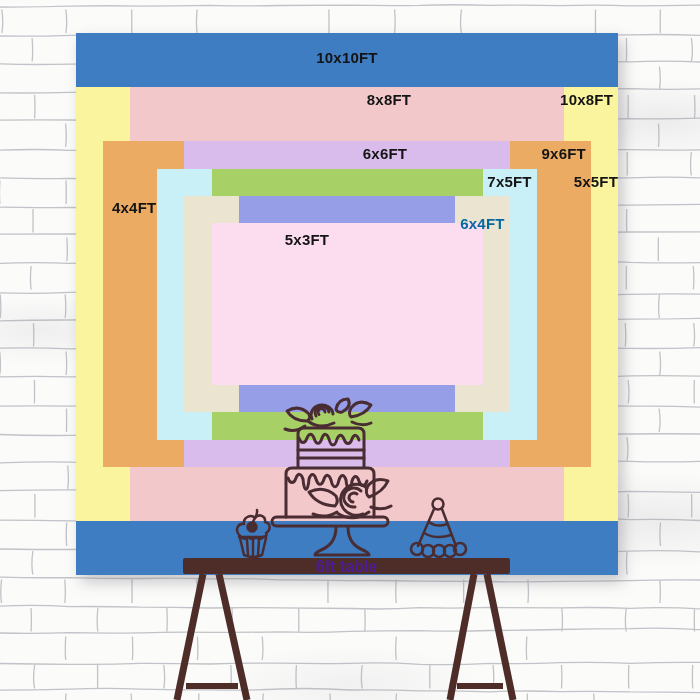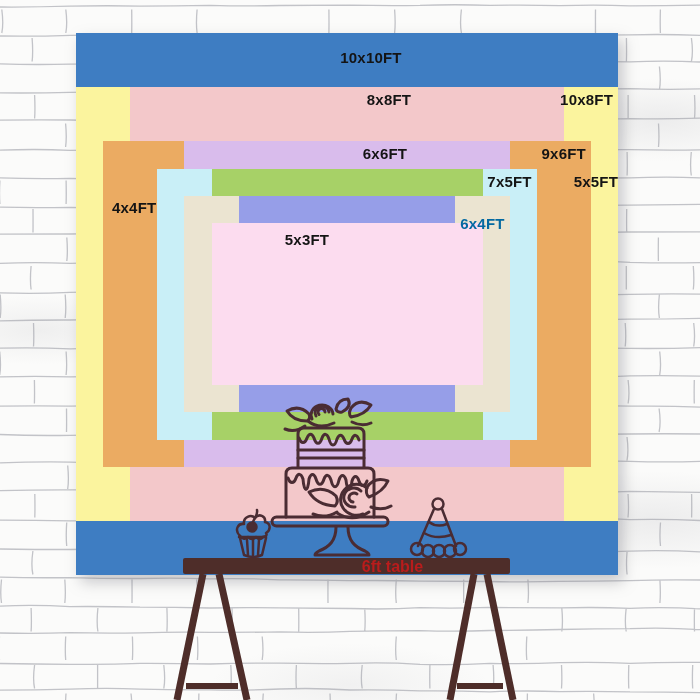--- a/index.html
+++ b/index.html
@@ -45,21 +45,21 @@
 
   <svg id="wall" width="700" height="700">
     <path id="wall-lines" fill="none" stroke-width="1.3" opacity="0.85" d="M0,7.0 q35,0.2 70,-0.8 q35,-0.8 70,-0.1 q35,0.0 70,-0.8 q35,1.1 70,0.2 q35,-0.3 70,-0.4 q35,0.8 70,0.3 q35,-1.3 70,-0.0 q35,-0.8 70,0.3 q35,-1.0 70,0.1 q35,-0.0 70,-0.6 M1.8,9.5 q1.9,14.3 0,23.5 M65.8,9.5 q1.8,14.3 0,23.5 M131.7,9.5 q0.2,14.3 0,23.5 M197.1,9.5 q-1.3,14.3 0,23.5 M328.9,9.5 q0.2,14.3 0,23.5 M394.6,9.5 q1.1,14.3 0,23.5 M461.4,9.5 q-1.7,14.3 0,23.5 M595.5,9.5 q-0.1,14.3 0,23.5 M660.4,9.5 q-0.4,14.3 0,23.5M0,36.0 q35,0.5 70,-0.7 q35,-0.8 70,-0.1 q35,-1.2 70,-0.9 q35,-0.3 70,0.4 q35,0.4 70,0.9 q35,-0.5 70,-0.1 q35,-0.0 70,-0.1 q35,1.0 70,-0.1 q35,-0.2 70,-0.5 q35,-0.8 70,0.5 M32.1,38.0 q1.1,14.3 0,23.5 M363.6,38.0 q0.2,14.3 0,23.5 M428.3,38.0 q-0.6,14.3 0,23.5 M494.6,38.0 q0.7,14.3 0,23.5 M560.1,38.0 q1.8,14.3 0,23.5 M626.4,38.0 q0.3,14.3 0,23.5 M691.4,38.0 q2.0,14.3 0,23.5M0,63.9 q35,1.1 70,0.2 q35,-0.1 70,-0.7 q35,0.9 70,0.8 q35,-0.7 70,-1.0 q35,-1.0 70,0.4 q35,0.6 70,0.3 q35,1.1 70,-0.5 q35,1.0 70,-0.7 q35,-1.4 70,-0.8 q35,-1.4 70,0.1 M132.0,66.5 q-1.8,14.3 0,23.5 M198.0,66.5 q-1.7,14.3 0,23.5 M262.9,66.5 q-0.8,14.3 0,23.5 M394.7,66.5 q-2.0,14.3 0,23.5 M460.3,66.5 q-0.4,14.3 0,23.5 M527.9,66.5 q-0.3,14.3 0,23.5 M595.0,66.5 q-0.2,14.3 0,23.5 M659.4,66.5 q1.7,14.3 0,23.5M0,92.9 q35,0.4 70,-0.5 q35,-0.4 70,-0.8 q35,1.1 70,-0.8 q35,-1.3 70,-0.6 q35,-0.6 70,-0.9 q35,0.3 70,-0.1 q35,-0.4 70,0.1 q35,1.2 70,0.1 q35,-0.2 70,-0.8 q35,1.2 70,0.3 M34.6,95.0 q0.7,14.3 0,23.5 M100.9,95.0 q1.5,14.3 0,23.5 M165.0,95.0 q0.8,14.3 0,23.5 M365.0,95.0 q0.5,14.3 0,23.5 M493.3,95.0 q1.9,14.3 0,23.5 M561.6,95.0 q-0.4,14.3 0,23.5 M628.1,95.0 q0.0,14.3 0,23.5 M694.5,95.0 q0.9,14.3 0,23.5M0,120.1 q35,-0.4 70,-0.1 q35,1.5 70,0.3 q35,-1.0 70,0.4 q35,-1.0 70,-0.6 q35,0.1 70,-0.4 q35,-1.4 70,0.9 q35,0.0 70,-0.9 q35,-0.3 70,-0.6 q35,0.5 70,-0.5 q35,0.7 70,-0.4 M65.6,123.5 q1.3,14.3 0,23.5 M131.4,123.5 q-0.3,14.3 0,23.5 M262.3,123.5 q-1.3,14.3 0,23.5 M329.0,123.5 q-0.4,14.3 0,23.5 M395.3,123.5 q-1.9,14.3 0,23.5 M463.0,123.5 q-0.2,14.3 0,23.5 M529.6,123.5 q-1.6,14.3 0,23.5 M592.9,123.5 q-0.4,14.3 0,23.5 M658.5,123.5 q0.9,14.3 0,23.5M0,150.2 q35,-1.4 70,0.1 q35,-0.7 70,-0.3 q35,-0.8 70,0.5 q35,-0.0 70,-0.5 q35,0.4 70,0.8 q35,1.3 70,-0.2 q35,1.3 70,0.6 q35,-0.3 70,-0.8 q35,-0.9 70,-0.7 q35,0.7 70,0.2 M98.4,152.0 q-0.7,14.3 0,23.5 M166.7,152.0 q0.5,14.3 0,23.5 M296.1,152.0 q0.3,14.3 0,23.5 M363.8,152.0 q1.8,14.3 0,23.5 M428.3,152.0 q-0.7,14.3 0,23.5 M495.3,152.0 q-1.5,14.3 0,23.5 M562.3,152.0 q1.0,14.3 0,23.5 M627.1,152.0 q0.4,14.3 0,23.5 M691.3,152.0 q-1.4,14.3 0,23.5M0,177.8 q35,1.3 70,0.5 q35,1.3 70,-0.1 q35,1.1 70,-0.1 q35,-1.2 70,0.8 q35,-0.5 70,-0.5 q35,-0.8 70,-0.9 q35,-0.4 70,-0.3 q35,1.4 70,0.6 q35,0.3 70,0.1 q35,-1.3 70,-0.1 M-0.1,180.5 q-0.8,14.3 0,23.5 M66.1,180.5 q0.3,14.3 0,23.5 M132.3,180.5 q0.6,14.3 0,23.5 M196.4,180.5 q-2.0,14.3 0,23.5 M263.8,180.5 q-2.0,14.3 0,23.5 M328.4,180.5 q-1.6,14.3 0,23.5 M395.7,180.5 q0.7,14.3 0,23.5 M592.0,180.5 q1.4,14.3 0,23.5M0,207.2 q35,0.8 70,0.1 q35,1.2 70,-1.0 q35,-0.6 70,0.2 q35,-1.3 70,0.3 q35,-0.4 70,-0.4 q35,1.3 70,0.2 q35,-1.1 70,0.4 q35,0.6 70,-1.0 q35,-0.8 70,-0.8 q35,-0.5 70,-0.9 M33.0,209.0 q0.1,14.3 0,23.5 M100.8,209.0 q-1.6,14.3 0,23.5 M163.3,209.0 q-1.4,14.3 0,23.5 M230.3,209.0 q-1.5,14.3 0,23.5 M295.4,209.0 q-0.3,14.3 0,23.5 M364.3,209.0 q-0.2,14.3 0,23.5 M430.6,209.0 q0.7,14.3 0,23.5 M496.0,209.0 q-0.1,14.3 0,23.5 M562.1,209.0 q-1.0,14.3 0,23.5 M626.7,209.0 q-0.2,14.3 0,23.5M0,234.2 q35,-0.0 70,-0.2 q35,-0.8 70,0.6 q35,0.6 70,-0.6 q35,0.7 70,-0.8 q35,-0.1 70,0.5 q35,-1.3 70,-0.2 q35,-0.6 70,-1.0 q35,-0.1 70,0.4 q35,-0.5 70,-0.9 q35,-0.0 70,-0.1 M-1.9,237.5 q1.1,14.3 0,23.5 M66.8,237.5 q1.1,14.3 0,23.5 M133.9,237.5 q1.2,14.3 0,23.5 M263.2,237.5 q-0.5,14.3 0,23.5 M397.5,237.5 q-0.3,14.3 0,23.5 M463.2,237.5 q-1.3,14.3 0,23.5 M594.4,237.5 q-0.6,14.3 0,23.5 M658.4,237.5 q-0.2,14.3 0,23.5M0,263.3 q35,-1.2 70,0.0 q35,-0.8 70,-1.0 q35,1.4 70,0.2 q35,-0.8 70,-0.5 q35,1.3 70,-0.5 q35,0.7 70,0.3 q35,-0.3 70,0.7 q35,-1.2 70,-0.7 q35,-1.5 70,0.5 q35,1.1 70,0.3 M31.1,266.0 q-1.3,14.3 0,23.5 M101.0,266.0 q-1.9,14.3 0,23.5 M163.9,266.0 q0.3,14.3 0,23.5 M229.5,266.0 q-1.0,14.3 0,23.5 M295.4,266.0 q-0.0,14.3 0,23.5 M363.3,266.0 q0.8,14.3 0,23.5 M430.8,266.0 q-0.8,14.3 0,23.5 M561.8,266.0 q-1.9,14.3 0,23.5 M626.3,266.0 q0.0,14.3 0,23.5 M693.3,266.0 q1.1,14.3 0,23.5M0,292.9 q35,1.2 70,-0.5 q35,-1.0 70,0.3 q35,-0.6 70,0.6 q35,-0.5 70,-0.2 q35,-0.8 70,-0.4 q35,1.3 70,0.9 q35,-1.5 70,-0.4 q35,-0.6 70,0.7 q35,1.5 70,0.5 q35,-0.9 70,-0.3 M0.2,294.5 q1.3,14.3 0,23.5 M65.2,294.5 q1.2,14.3 0,23.5 M133.3,294.5 q1.0,14.3 0,23.5 M198.4,294.5 q-1.8,14.3 0,23.5 M395.9,294.5 q-0.2,14.3 0,23.5 M460.6,294.5 q-0.6,14.3 0,23.5 M527.0,294.5 q-1.3,14.3 0,23.5 M592.7,294.5 q-0.9,14.3 0,23.5 M659.4,294.5 q-1.6,14.3 0,23.5M0,320.9 q35,-1.0 70,-0.9 q35,-1.0 70,-0.8 q35,0.3 70,-0.3 q35,0.0 70,-0.8 q35,0.3 70,0.7 q35,1.4 70,-0.2 q35,0.0 70,0.3 q35,-1.1 70,0.8 q35,0.1 70,-0.5 q35,-0.1 70,-0.9 M33.5,323.0 q0.6,14.3 0,23.5 M100.2,323.0 q0.9,14.3 0,23.5 M231.6,323.0 q0.3,14.3 0,23.5 M298.6,323.0 q0.9,14.3 0,23.5 M364.5,323.0 q0.9,14.3 0,23.5 M430.9,323.0 q-2.0,14.3 0,23.5 M495.5,323.0 q1.9,14.3 0,23.5 M625.2,323.0 q1.1,14.3 0,23.5 M693.7,323.0 q1.7,14.3 0,23.5M0,348.2 q35,-0.9 70,0.6 q35,-1.1 70,-0.8 q35,1.0 70,0.6 q35,0.9 70,-0.1 q35,0.1 70,0.4 q35,-1.2 70,0.5 q35,-1.0 70,-0.7 q35,0.9 70,0.3 q35,-1.5 70,-0.6 q35,0.4 70,-0.8 M-0.3,351.5 q1.6,14.3 0,23.5 M66.1,351.5 q1.1,14.3 0,23.5 M131.2,351.5 q-1.5,14.3 0,23.5 M196.7,351.5 q-0.4,14.3 0,23.5 M264.4,351.5 q-2.0,14.3 0,23.5 M331.8,351.5 q-0.6,14.3 0,23.5 M396.6,351.5 q1.5,14.3 0,23.5 M460.6,351.5 q1.9,14.3 0,23.5 M529.3,351.5 q-1.7,14.3 0,23.5 M592.5,351.5 q0.3,14.3 0,23.5 M659.7,351.5 q1.7,14.3 0,23.5M0,376.8 q35,-0.9 70,0.0 q35,-0.3 70,0.6 q35,0.8 70,0.6 q35,0.6 70,-0.8 q35,0.7 70,-0.4 q35,1.3 70,0.3 q35,1.4 70,0.4 q35,1.3 70,-0.6 q35,0.8 70,-1.0 q35,-0.5 70,0.2 M34.4,380.0 q0.3,14.3 0,23.5 M97.6,380.0 q-1.4,14.3 0,23.5 M165.6,380.0 q0.8,14.3 0,23.5 M231.9,380.0 q0.8,14.3 0,23.5 M298.4,380.0 q0.0,14.3 0,23.5 M429.3,380.0 q-1.3,14.3 0,23.5 M561.8,380.0 q0.1,14.3 0,23.5 M628.1,380.0 q1.7,14.3 0,23.5 M694.3,380.0 q-0.3,14.3 0,23.5M0,406.2 q35,-0.7 70,-0.1 q35,-1.0 70,-0.0 q35,-0.3 70,-0.1 q35,1.3 70,0.5 q35,1.3 70,-0.9 q35,1.0 70,0.9 q35,-1.0 70,-0.8 q35,-1.5 70,0.6 q35,-1.4 70,-0.1 q35,-0.6 70,0.9 M-1.6,408.5 q-0.7,14.3 0,23.5 M66.5,408.5 q0.2,14.3 0,23.5 M131.1,408.5 q-1.8,14.3 0,23.5 M198.0,408.5 q-1.0,14.3 0,23.5 M264.7,408.5 q0.2,14.3 0,23.5 M329.0,408.5 q-0.5,14.3 0,23.5 M396.5,408.5 q-1.4,14.3 0,23.5 M460.9,408.5 q-0.9,14.3 0,23.5 M592.7,408.5 q-0.1,14.3 0,23.5 M659.1,408.5 q2.0,14.3 0,23.5M0,434.5 q35,1.4 70,0.8 q35,-1.1 70,0.4 q35,0.5 70,-0.9 q35,1.2 70,0.4 q35,0.7 70,0.8 q35,-0.5 70,0.0 q35,-0.8 70,-0.8 q35,1.1 70,-0.6 q35,-0.4 70,-0.6 q35,-0.5 70,0.0 M164.7,437.0 q0.2,14.3 0,23.5 M229.6,437.0 q-0.1,14.3 0,23.5 M297.1,437.0 q-1.3,14.3 0,23.5 M364.8,437.0 q-1.6,14.3 0,23.5 M430.3,437.0 q0.4,14.3 0,23.5 M495.4,437.0 q-1.4,14.3 0,23.5 M561.8,437.0 q-1.5,14.3 0,23.5 M627.0,437.0 q1.8,14.3 0,23.5M0,462.9 q35,-1.3 70,-0.8 q35,1.3 70,0.7 q35,1.0 70,-0.2 q35,0.9 70,-0.1 q35,-0.8 70,-0.5 q35,-0.2 70,0.8 q35,0.3 70,-0.7 q35,0.8 70,-0.3 q35,-1.4 70,-0.5 q35,1.1 70,-0.0 M67.7,465.5 q1.4,14.3 0,23.5 M262.9,465.5 q0.0,14.3 0,23.5 M395.8,465.5 q1.7,14.3 0,23.5 M460.3,465.5 q-2.0,14.3 0,23.5 M529.1,465.5 q0.5,14.3 0,23.5 M595.9,465.5 q-1.1,14.3 0,23.5M0,490.6 q35,-0.8 70,-0.7 q35,0.0 70,-1.0 q35,-0.5 70,0.4 q35,-1.4 70,0.8 q35,-1.4 70,0.3 q35,-0.9 70,1.0 q35,-0.4 70,0.4 q35,1.2 70,0.1 q35,1.0 70,-0.5 q35,0.3 70,1.0 M34.8,494.0 q0.3,14.3 0,23.5 M163.1,494.0 q1.7,14.3 0,23.5 M232.0,494.0 q-1.6,14.3 0,23.5 M295.7,494.0 q1.1,14.3 0,23.5 M363.8,494.0 q-0.6,14.3 0,23.5 M494.0,494.0 q1.2,14.3 0,23.5 M562.7,494.0 q1.8,14.3 0,23.5 M628.0,494.0 q1.0,14.3 0,23.5 M691.6,494.0 q0.3,14.3 0,23.5M0,520.1 q35,0.1 70,0.8 q35,-0.1 70,-0.3 q35,-1.2 70,-0.2 q35,-1.5 70,0.2 q35,0.9 70,0.8 q35,0.9 70,-0.9 q35,-0.1 70,-0.7 q35,0.3 70,-0.8 q35,-1.3 70,0.6 q35,-0.8 70,0.9 M-0.8,522.5 q-1.2,14.3 0,23.5 M66.7,522.5 q-0.9,14.3 0,23.5 M265.8,522.5 q-1.6,14.3 0,23.5 M331.6,522.5 q1.9,14.3 0,23.5 M394.1,522.5 q1.4,14.3 0,23.5 M526.6,522.5 q-1.0,14.3 0,23.5 M593.1,522.5 q1.5,14.3 0,23.5 M660.5,522.5 q-1.1,14.3 0,23.5M0,549.0 q35,0.5 70,0.5 q35,-1.2 70,0.5 q35,0.8 70,-0.7 q35,-0.3 70,0.6 q35,-0.7 70,0.8 q35,-0.9 70,0.9 q35,0.8 70,-0.2 q35,0.1 70,-0.3 q35,1.0 70,0.0 q35,-1.1 70,0.8 M32.9,551.0 q-2.0,14.3 0,23.5 M100.3,551.0 q0.4,14.3 0,23.5 M165.4,551.0 q-1.7,14.3 0,23.5 M229.7,551.0 q1.4,14.3 0,23.5 M295.1,551.0 q-0.6,14.3 0,23.5 M363.1,551.0 q1.9,14.3 0,23.5 M427.4,551.0 q-1.4,14.3 0,23.5 M493.8,551.0 q-0.7,14.3 0,23.5 M559.7,551.0 q1.4,14.3 0,23.5 M627.1,551.0 q-1.2,14.3 0,23.5M0,577.2 q35,0.8 70,0.4 q35,1.0 70,0.9 q35,-0.8 70,0.3 q35,-0.8 70,1.0 q35,-0.1 70,0.9 q35,-0.5 70,0.4 q35,0.2 70,0.4 q35,0.8 70,-0.1 q35,0.0 70,-0.8 q35,-1.2 70,-0.6 M1.5,579.5 q-1.5,14.3 0,23.5 M64.8,579.5 q1.1,14.3 0,23.5 M132.0,579.5 q0.1,14.3 0,23.5 M196.7,579.5 q1.2,14.3 0,23.5 M328.0,579.5 q-0.1,14.3 0,23.5 M396.3,579.5 q-1.2,14.3 0,23.5 M463.7,579.5 q-0.1,14.3 0,23.5 M527.9,579.5 q1.1,14.3 0,23.5 M659.9,579.5 q0.9,14.3 0,23.5M0,606.1 q35,-1.5 70,0.5 q35,-0.3 70,0.6 q35,0.1 70,0.8 q35,-0.8 70,-0.1 q35,0.4 70,0.6 q35,1.3 70,-0.8 q35,0.9 70,-0.3 q35,0.4 70,0.5 q35,-1.0 70,0.4 q35,-1.5 70,0.6 M31.1,608.0 q0.6,14.3 0,23.5 M97.9,608.0 q-1.5,14.3 0,23.5 M166.9,608.0 q0.6,14.3 0,23.5 M232.0,608.0 q0.6,14.3 0,23.5 M298.7,608.0 q0.2,14.3 0,23.5 M364.7,608.0 q0.9,14.3 0,23.5 M495.6,608.0 q-1.0,14.3 0,23.5 M561.8,608.0 q1.3,14.3 0,23.5 M626.2,608.0 q-1.7,14.3 0,23.5 M694.5,608.0 q-0.3,14.3 0,23.5M0,633.0 q35,1.0 70,-0.4 q35,0.8 70,0.2 q35,-1.1 70,-0.5 q35,0.2 70,-0.4 q35,1.2 70,-0.6 q35,-0.7 70,-0.7 q35,1.1 70,-0.1 q35,-0.3 70,-1.0 q35,-0.9 70,-0.9 q35,-1.4 70,1.0 M-0.5,636.5 q-1.2,14.3 0,23.5 M65.7,636.5 q-0.8,14.3 0,23.5 M132.4,636.5 q0.6,14.3 0,23.5 M197.4,636.5 q0.9,14.3 0,23.5 M262.2,636.5 q1.5,14.3 0,23.5 M396.3,636.5 q-1.3,14.3 0,23.5 M460.8,636.5 q-1.4,14.3 0,23.5 M526.8,636.5 q-0.9,14.3 0,23.5M0,663.5 q35,0.7 70,0.8 q35,0.6 70,-0.9 q35,-0.1 70,0.6 q35,-0.9 70,-0.9 q35,0.8 70,0.3 q35,-1.2 70,0.9 q35,1.1 70,-1.0 q35,1.0 70,-0.6 q35,-1.0 70,0.6 q35,-1.3 70,-0.9 M34.6,665.0 q-2.0,14.3 0,23.5 M97.6,665.0 q-0.0,14.3 0,23.5 M163.8,665.0 q1.7,14.3 0,23.5 M230.8,665.0 q0.9,14.3 0,23.5 M296.4,665.0 q-0.8,14.3 0,23.5 M362.2,665.0 q-1.7,14.3 0,23.5 M429.9,665.0 q-0.3,14.3 0,23.5 M493.1,665.0 q1.3,14.3 0,23.5 M561.5,665.0 q0.7,14.3 0,23.5 M628.8,665.0 q-0.5,14.3 0,23.5 M692.7,665.0 q-0.6,14.3 0,23.5M0,690.2 q35,-0.2 70,-1.0 q35,-1.4 70,-0.1 q35,0.9 70,0.7 q35,0.9 70,-0.8 q35,-1.4 70,1.0 q35,-0.5 70,0.9 q35,-0.3 70,0.9 q35,-1.5 70,-0.2 q35,-0.6 70,0.3 q35,0.0 70,0.8 M-1.7,693.5 q-1.8,14.3 0,23.5 M66.0,693.5 q-1.0,14.3 0,23.5 M131.0,693.5 q1.6,14.3 0,23.5 M198.9,693.5 q-0.4,14.3 0,23.5 M263.3,693.5 q-1.2,14.3 0,23.5 M330.0,693.5 q0.7,14.3 0,23.5 M396.5,693.5 q-1.0,14.3 0,23.5 M527.4,693.5 q-0.2,14.3 0,23.5 M593.6,693.5 q1.3,14.3 0,23.5" stroke="#b7b8be"></path>
   </svg>
   <div class="wall-shade"></div>
 
   <div class="banner-shadow"></div>
 
   <div id="size-layer">
       <div class="size-rect" style="left: 76px; top: 33px; width: 542px; height: 542px; background: rgb(62, 125, 194); z-index: 1;"></div>
-      <span class="size-label" style="color: rgb(20, 20, 20); top: 49px; left: 76px; width: 542px; text-align: center; margin-left: 24px;">10x10FT</span>
+      <span class="size-label" style="color: rgb(20, 20, 20); top: 49px; left: 76px; width: 542px; text-align: center;">10x10FT</span>
       <div class="size-rect" style="left: 76px; top: 87.2px; width: 542px; height: 433.6px; background: rgb(251, 244, 158); z-index: 2;"></div>
       <span class="size-label" style="color: rgb(20, 20, 20); top: 91.2px; right: 87px;">10x8FT</span>
       <div class="size-rect" style="left: 130.2px; top: 87.2px; width: 433.6px; height: 433.6px; background: rgb(243, 200, 202); z-index: 3;"></div>
       <span class="size-label" style="color: rgb(20, 20, 20); top: 91.2px; left: 76px; width: 626px; text-align: center;">8x8FT</span>
       <div class="size-rect" style="left: 103.1px; top: 141.4px; width: 487.8px; height: 325.2px; background: rgb(235, 171, 98); z-index: 4;"></div>
       <span class="size-label" style="color: rgb(20, 20, 20); top: 145.4px; right: 114.1px; margin-left: 12px;">9x6FT</span>
       <div class="size-rect" style="left: 184.4px; top: 141.4px; width: 325.2px; height: 325.2px; background: rgb(217, 188, 236); z-index: 5;"></div>
       <span class="size-label" style="color: rgb(20, 20, 20); top: 145.4px; left: 76px; width: 618px; text-align: center;">6x6FT</span>
       <div class="size-rect" style="left: 157.3px; top: 168.5px; width: 379.4px; height: 271px; background: rgb(201, 239, 247); z-index: 6;"></div>
       <span class="size-label" style="color: rgb(20, 20, 20); top: 172.5px; right: 168.3px;">7x5FT</span>
@@ -134,15 +134,15 @@
       <line x1="203" y1="574" x2="177" y2="700" stroke-width="7"></line>
       <line x1="219" y1="574" x2="247" y2="700" stroke-width="7"></line>
       <line x1="186" y1="686" x2="238" y2="686" stroke-width="6"></line>
       <line x1="474" y1="574" x2="450" y2="700" stroke-width="7"></line>
       <line x1="487" y1="574" x2="513" y2="700" stroke-width="7"></line>
       <line x1="457" y1="686" x2="503" y2="686" stroke-width="6"></line>
     </g>
     <rect x="183" y="558" width="327" height="16" rx="2" fill="var(--table,#4e2d29)"></rect>
   </svg>
 
-  <div class="table-label" style="color: #b91c1c; margin-left: 46px;">6ft table</div>
+  <div class="table-label" style="color: #4c1d95;">6ft table</div>
 
 </div>
 
 </body></html>

